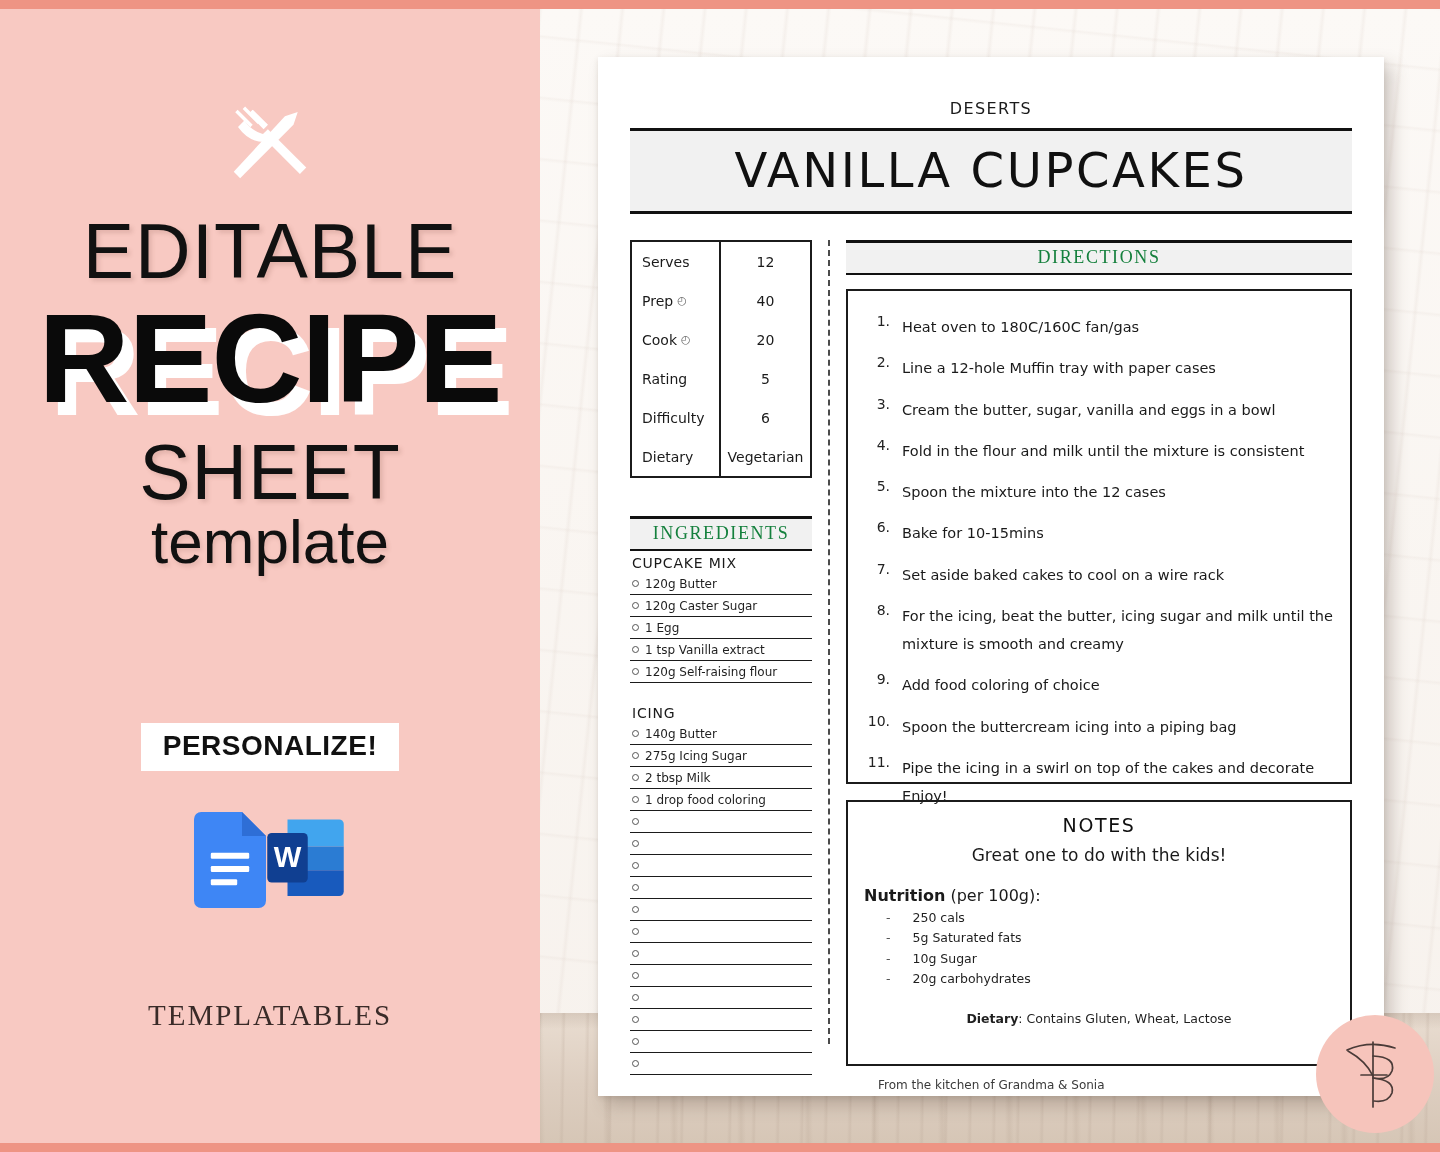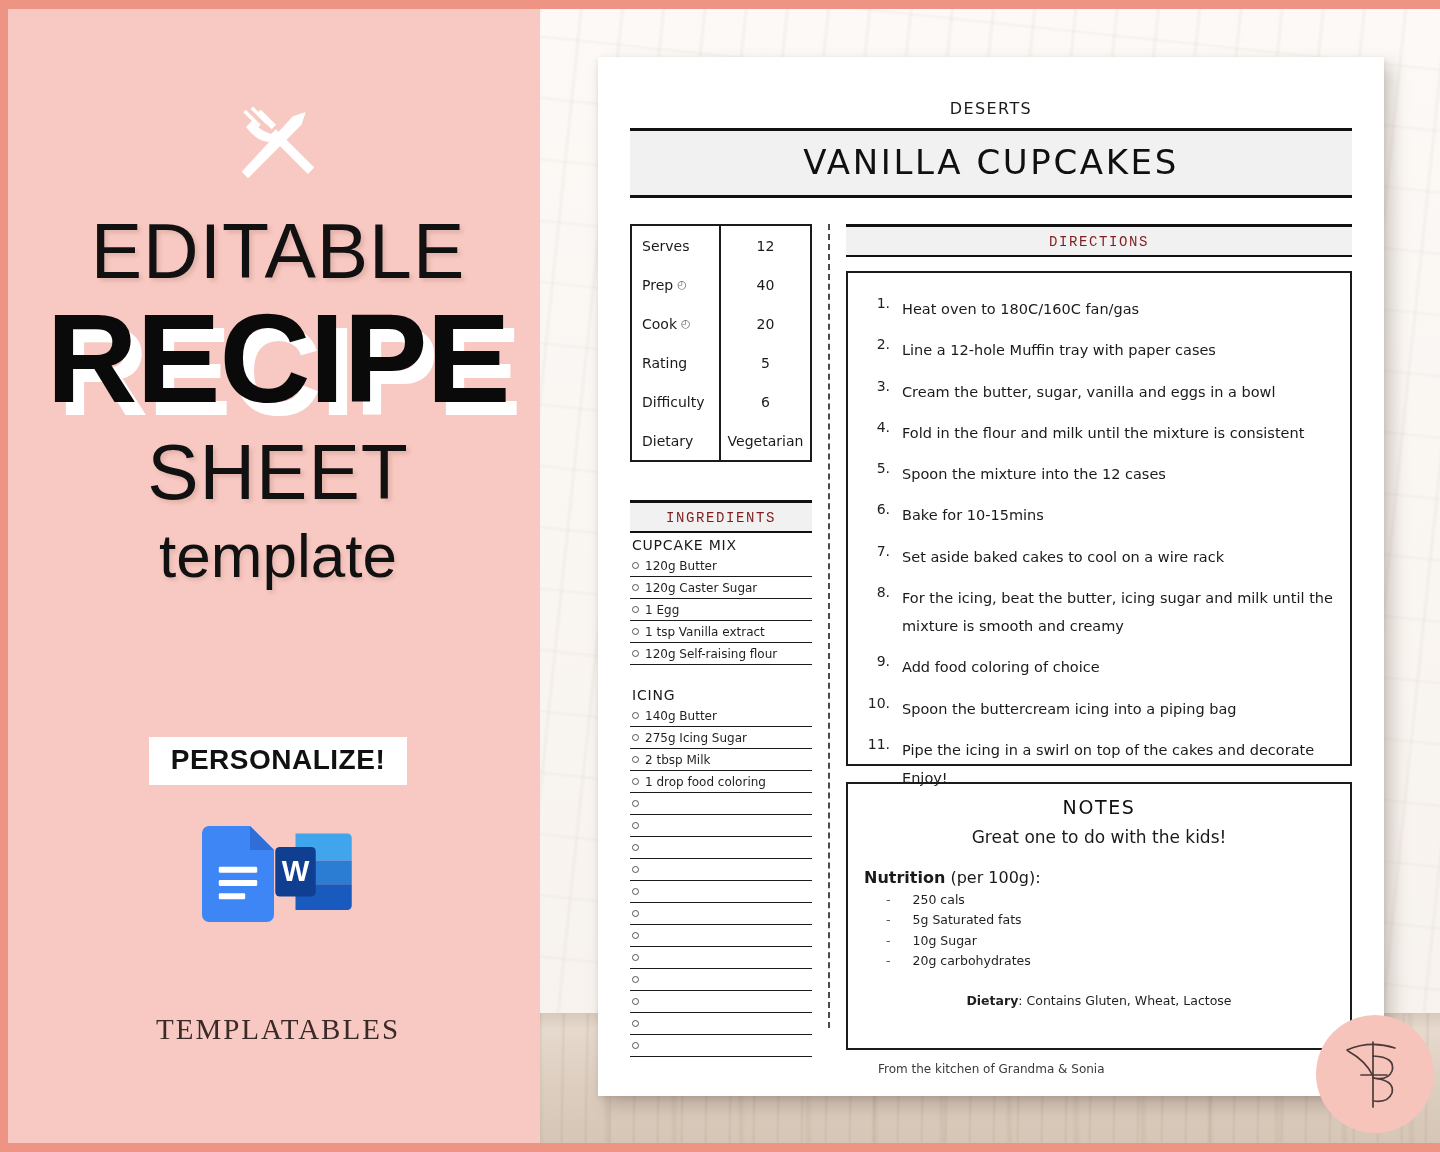--- a/index.html
+++ b/index.html
@@ -16,21 +16,21 @@
   .canvas {
     position: relative;
     width: 1440px;
     height: 1152px;
     background: #EE9484;
   }
 
   
   .promo-panel {
     position: absolute;
-    left: 8px; top: 9px;
+    left: 0; top: 9px;
     width: 540px; height: 1134px;
     background: #F8C9C2;
     display: flex;
     flex-direction: column;
     align-items: center;
   }
 
   .cutlery-icon {
     margin-top: 86px;
     width: 108px; height: 96px;
@@ -69,21 +69,20 @@
     font-family: "Liberation Sans", sans-serif;
     font-size: 77px;
     font-weight: 300;
     letter-spacing: 1px;
     color: #111111;
     text-shadow: 3px 3px 4px rgba(120,70,60,0.18);
   }
 
   .promo-template {
     display: block;
-    margin-top: 14px;
     font-family: "Liberation Sans", sans-serif;
     font-size: 62px;
     font-weight: 300;
     color: #111111;
     text-shadow: 2px 3px 4px rgba(120,70,60,0.16);
   }
 
   .personalize-badge {
     margin-top: 150px;
     background: #ffffff;
@@ -171,21 +170,21 @@
     margin-top: 10px;
     background: #f1f1f1;
     border-top: 3px solid #111;
     border-bottom: 3px solid #111;
     text-align: center;
     padding: 11px 0 13px 0;
   }
 
   .recipe-title {
     font-family: "DejaVu Sans", sans-serif;
-    font-size: 34px;
+    font-size: 48px;
     letter-spacing: 2.6px;
     color: #101010;
     margin-top: 12px;
   }
 
   .body-cols {
     display: flex;
     margin-top: 26px;
     height: 826px;
   }
@@ -238,24 +237,24 @@
   .ing-block { margin-top: 38px; }
 
   .section-banner {
     background: #f1f1f1;
     border-top: 3px solid #111;
     border-bottom: 2px solid #111;
     text-align: center;
     padding: 4px 0 5px 0;
   }
   .section-banner span {
-    font-family: Liberation Mono, monospace;
-    font-size: 14px;
+    font-family: Liberation Serif, serif;
+    font-size: 18px;
     letter-spacing: 1.6px;
-    color: #7f1d1d;
+    color: #15803d;
   }
 
   .ing-group-title {
     font-family: "DejaVu Sans", sans-serif;
     font-size: 14px;
     letter-spacing: 0.8px;
     color: #1a1a1a;
     padding: 4px 0 2px 2px;
   }
 

